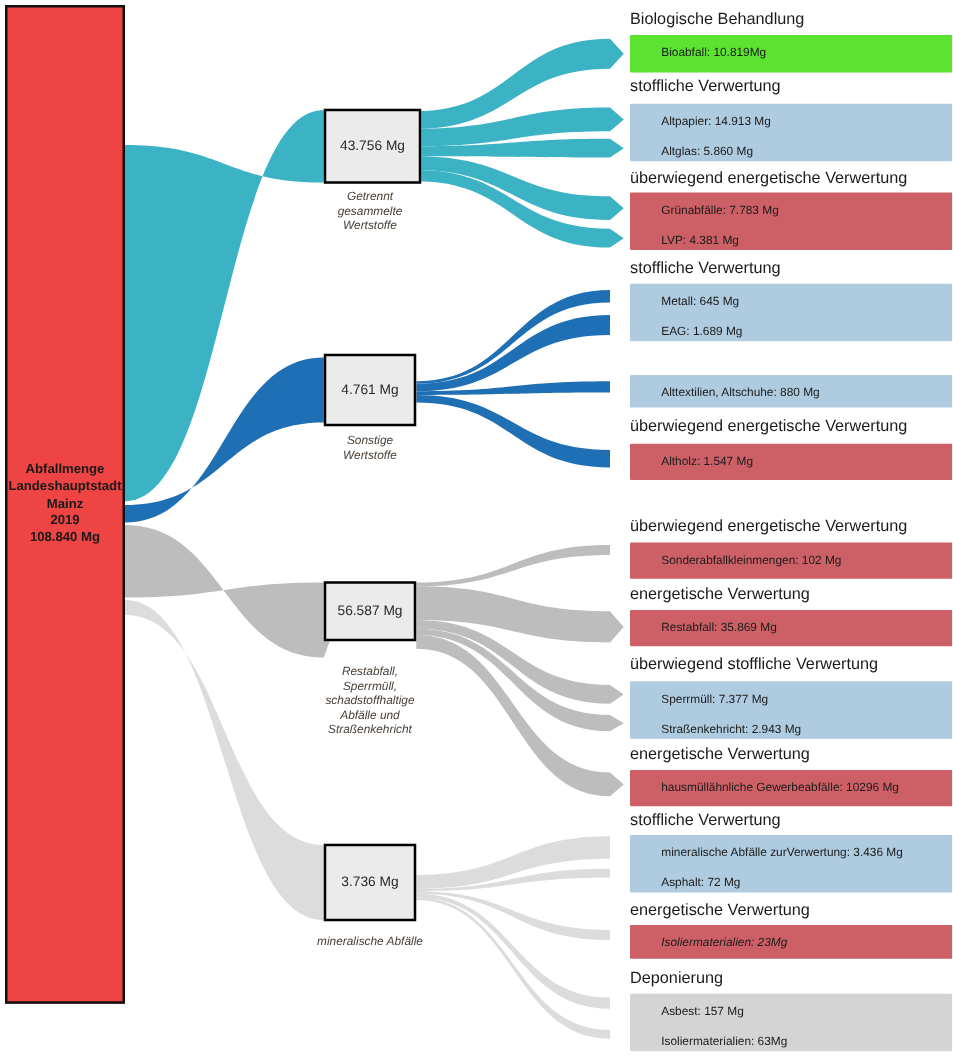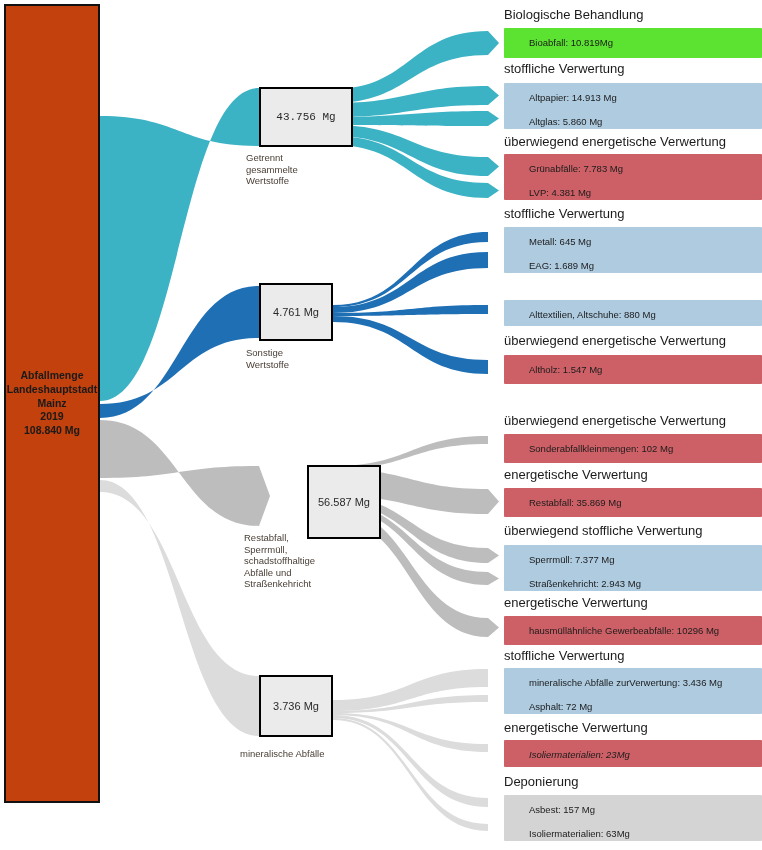--- a/index.html
+++ b/index.html
@@ -22,21 +22,21 @@
     width: 762px;
     height: 850px;
   }
   
   .source-node {
     position: absolute;
     left: 4px;
     top: 4px;
     width: 96px;
     height: 799px;
-    background: #c2410c;
+    background: #ef4444;
     border: 2px solid #111111;
     box-sizing: border-box;
     display: flex;
     align-items: center;
     justify-content: center;
   }
   .source-node-label {
     font-size: 10.5px;
     font-weight: bold;
     color: #1a1a1a;
@@ -55,22 +55,24 @@
     justify-content: center;
   }
   .mid-node-value {
     font-size: 11px;
     color: #2a2a2a;
   }
   .mid-node-caption {
     position: absolute;
     font-size: 9.5px;
     color: #4a4038;
+    text-align: center;
     line-height: 1.22;
     white-space: pre-line;
+    font-style: italic;
   }
   
   #right-col {
     position: absolute;
     left: 504px;
     top: 0;
     width: 274px;
     height: 850px;
   }
   .group-header {
@@ -131,32 +133,32 @@
 
   <div class="source-node">
     <div class="source-node-label">Abfallmenge
 Landeshauptstadt
 Mainz
 2019
 108.840 Mg</div>
   </div>
 
   <div id="mid-nodes">
-      <div class="mid-node" style="left: 259px; top: 87px; width: 94px; height: 60px; font-family: Liberation Mono, monospace;">
+      <div class="mid-node" style="left: 259px; top: 87px; width: 78px; height: 60px;">
         <div class="mid-node-value">43.756 Mg</div>
       </div>
       <div class="mid-node-caption" style="left: 246px; top: 152px; width: 100px;">Getrennt
 gesammelte
 Wertstoffe</div>
       <div class="mid-node" style="left: 259px; top: 283px; width: 74px; height: 58px;">
         <div class="mid-node-value">4.761 Mg</div>
       </div>
       <div class="mid-node-caption" style="left: 246px; top: 347px; width: 100px;">Sonstige
 Wertstoffe</div>
-      <div class="mid-node" style="left: 259px; top: 465px; width: 74px; height: 74px; margin-left: 48px;">
+      <div class="mid-node" style="left: 259px; top: 465px; width: 74px; height: 48px;">
         <div class="mid-node-value">56.587 Mg</div>
       </div>
       <div class="mid-node-caption" style="left: 244px; top: 532px; width: 104px;">Restabfall,
 Sperrmüll,
 schadstoffhaltige
 Abfälle und
 Straßenkehricht</div>
       <div class="mid-node" style="left: 259px; top: 675px; width: 74px; height: 62px;">
         <div class="mid-node-value">3.736 Mg</div>
       </div>

